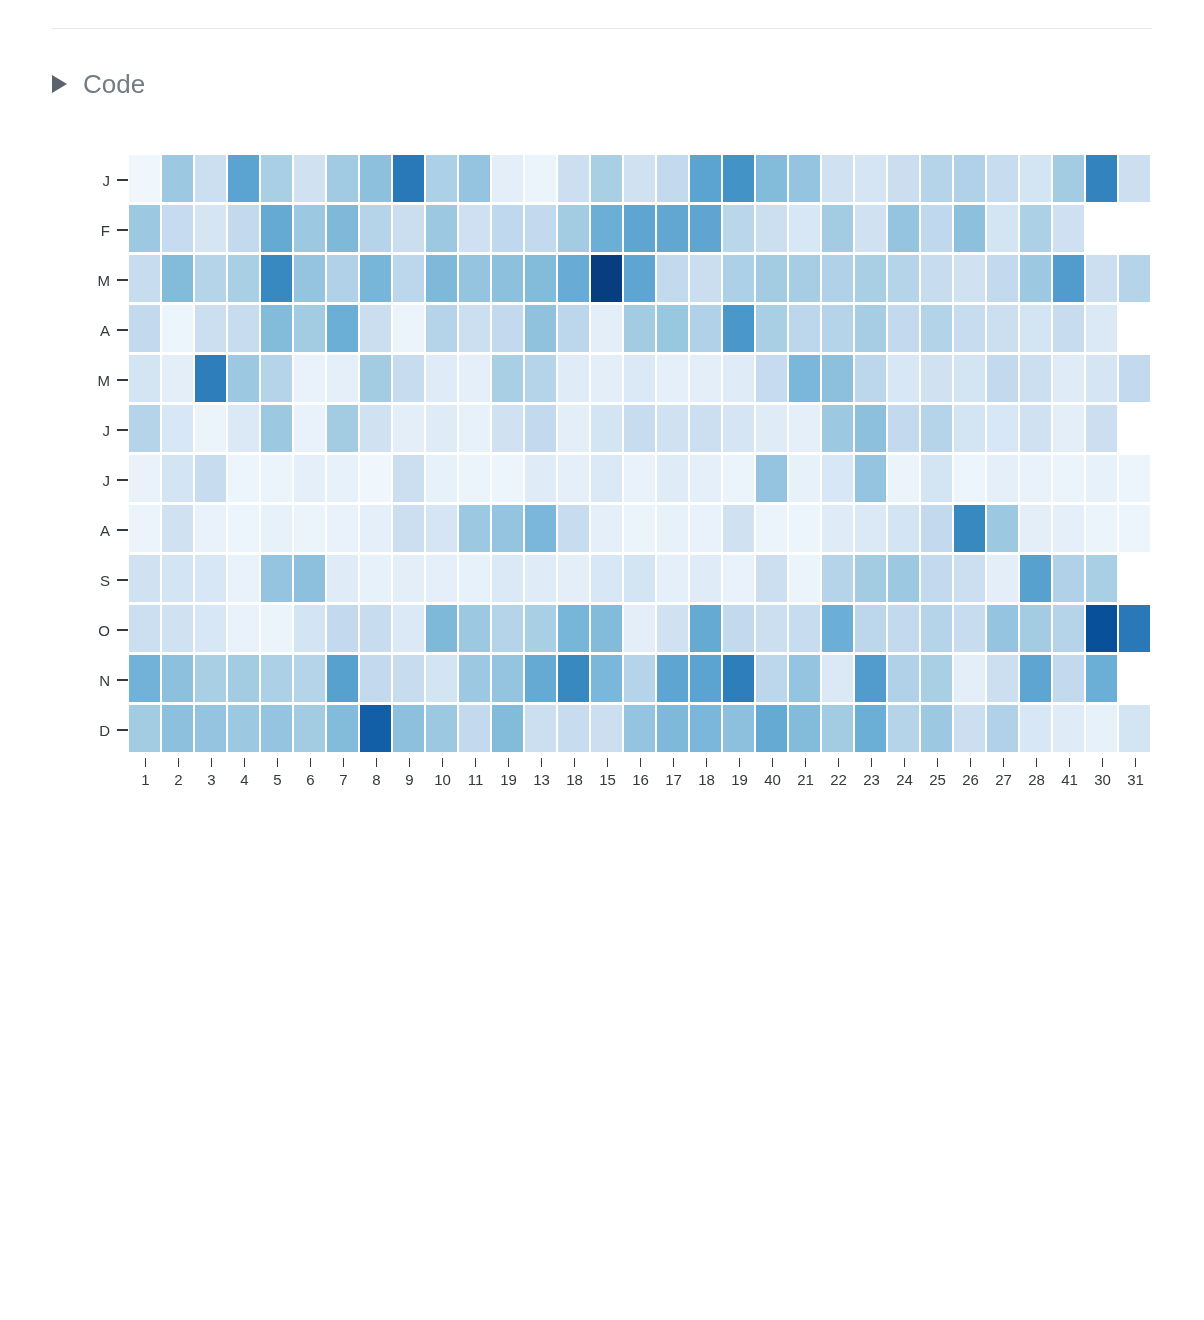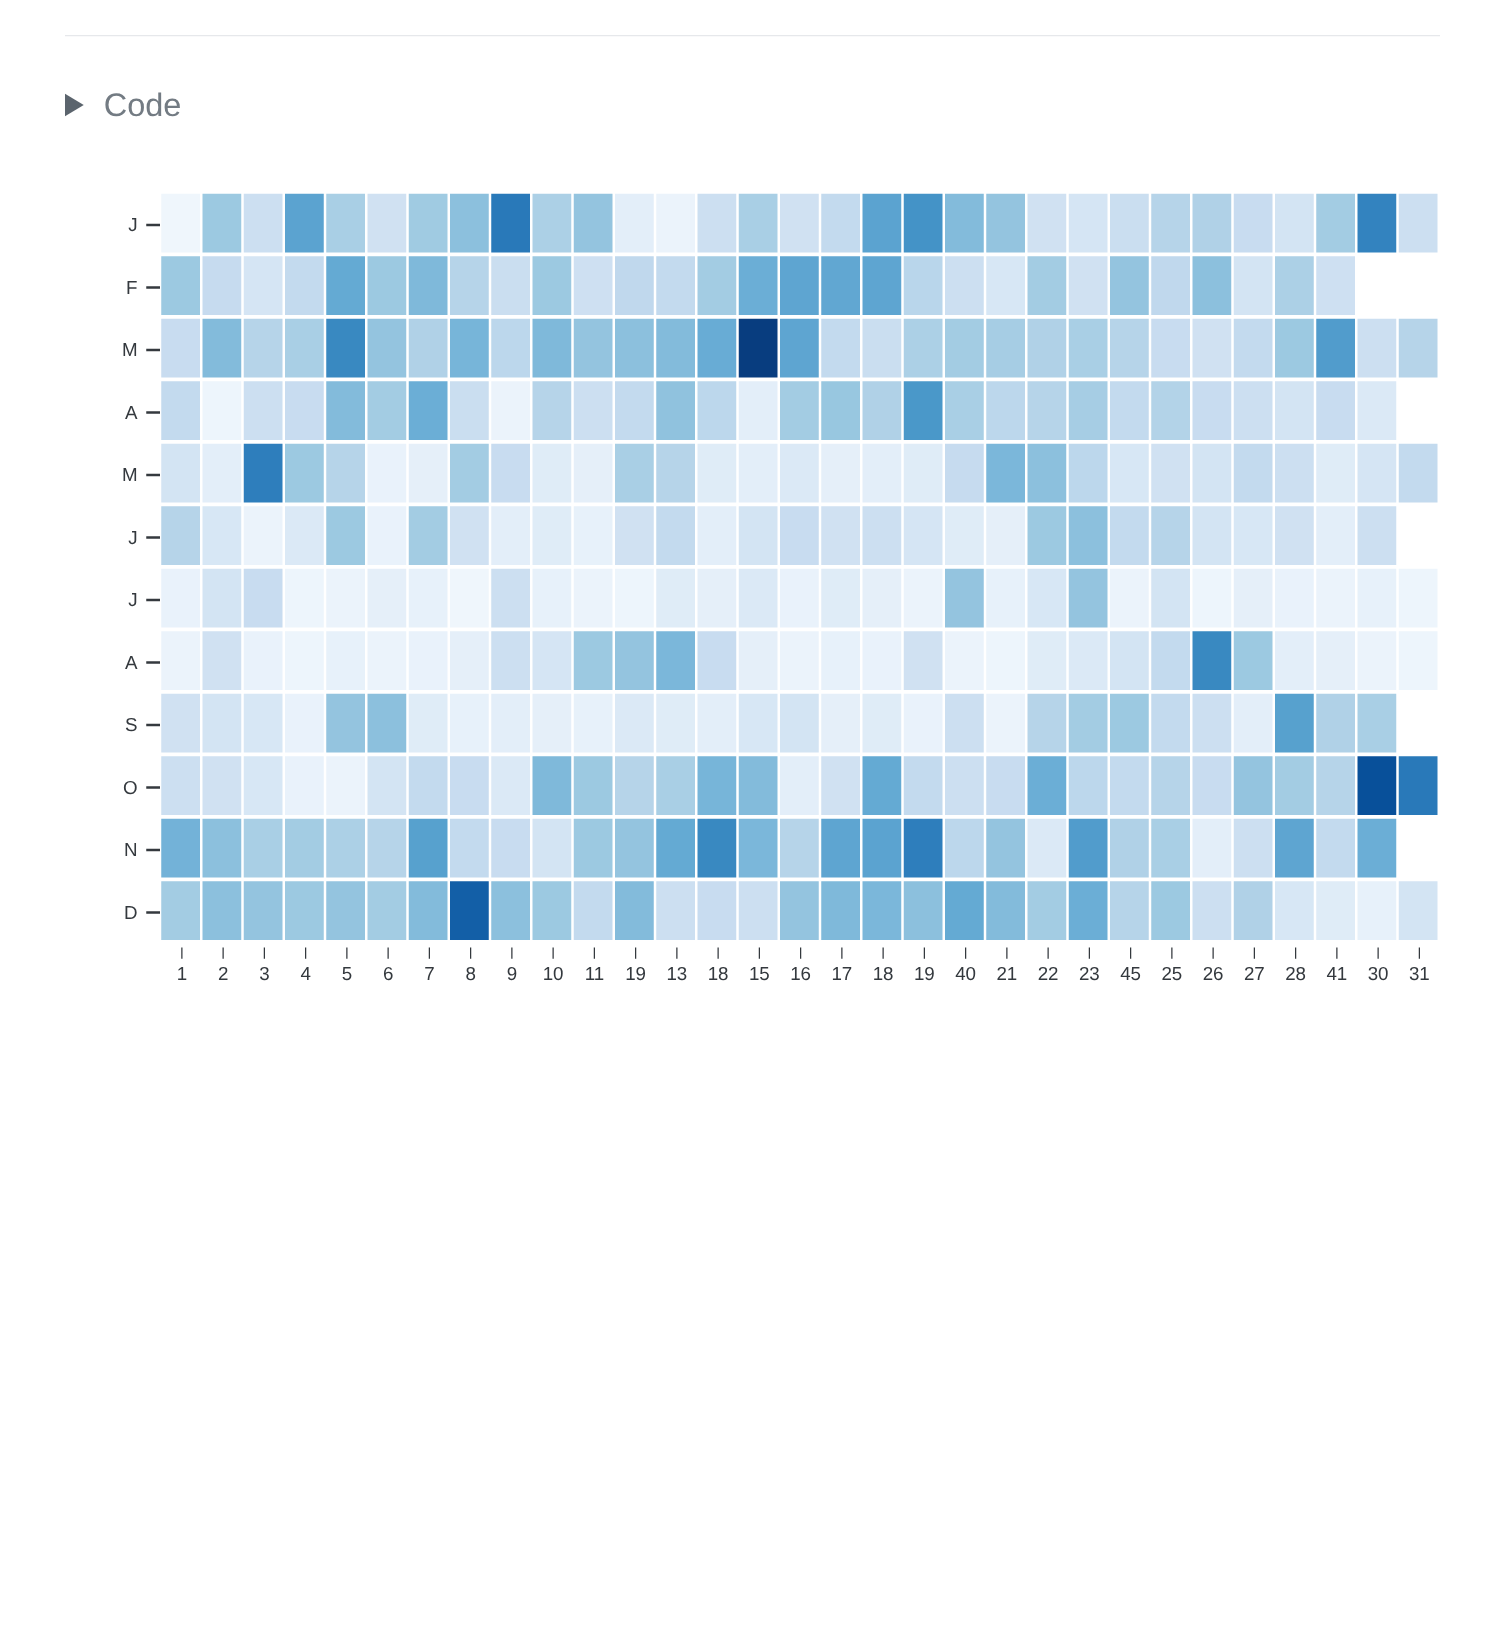--- a/index.html
+++ b/index.html
@@ -670,21 +670,21 @@
           <div class="x-tick" style="left: 693px;">
             <span class="tickmark"></span>
             <span class="tlabel">22</span>
           </div>
           <div class="x-tick" style="left: 726px;">
             <span class="tickmark"></span>
             <span class="tlabel">23</span>
           </div>
           <div class="x-tick" style="left: 759px;">
             <span class="tickmark"></span>
-            <span class="tlabel">45</span>
+            <span class="tlabel">24</span>
           </div>
           <div class="x-tick" style="left: 792px;">
             <span class="tickmark"></span>
             <span class="tlabel">25</span>
           </div>
           <div class="x-tick" style="left: 825px;">
             <span class="tickmark"></span>
             <span class="tlabel">26</span>
           </div>
           <div class="x-tick" style="left: 858px;">

